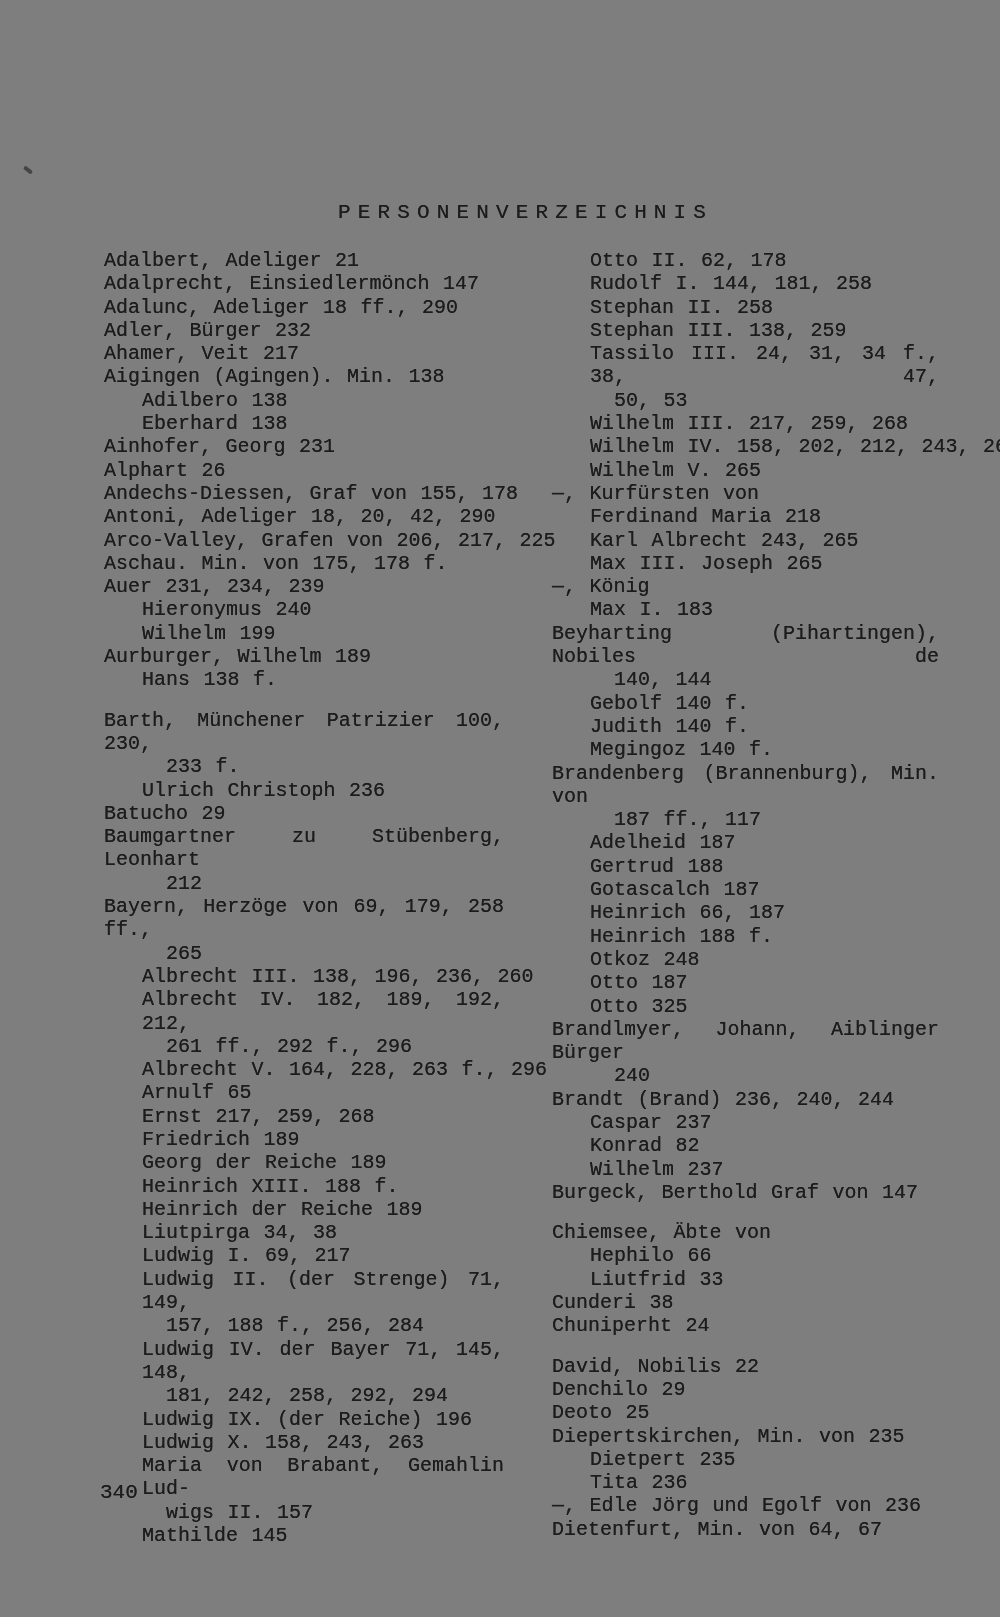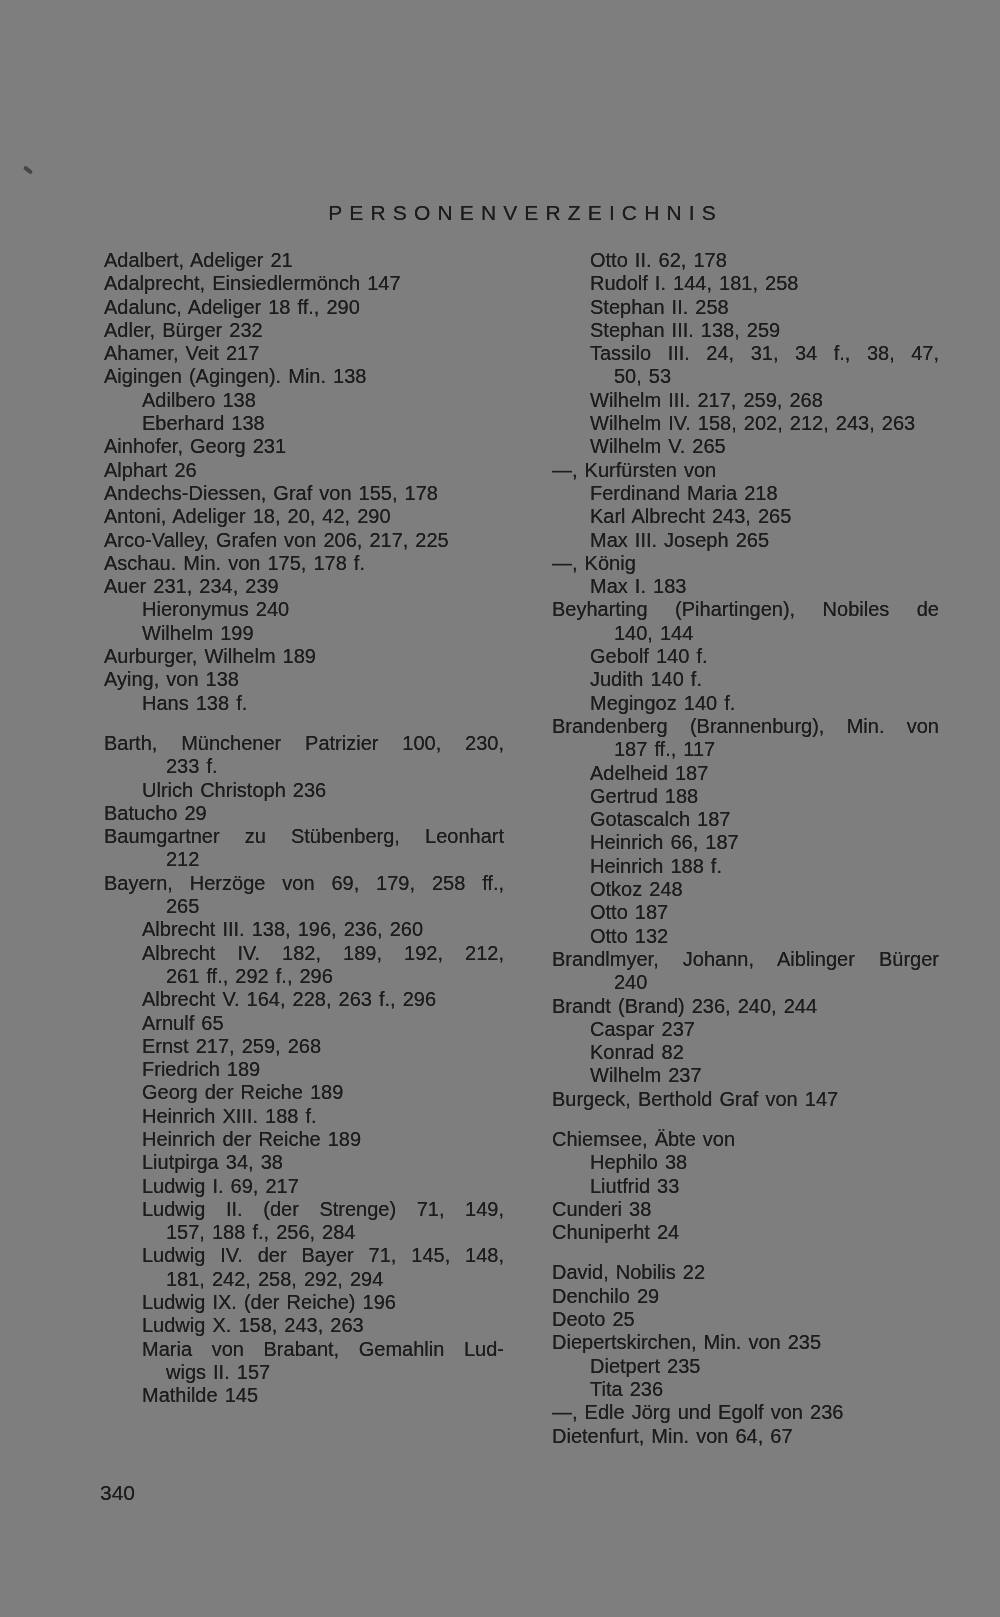--- a/index.html
+++ b/index.html
@@ -10,21 +10,21 @@
     margin: 0;
     padding: 0;
     background: var(--bg);
   }
   .page {
     position: relative;
     width: 1000px;
     height: 1617px;
     background: var(--bg);
     overflow: hidden;
-    font-family: Liberation Sans, sans-serif;
+    font-family: Liberation Mono, monospace;
     color: var(--ink);
   }
   .speck {
     position: absolute;
     left: 23px;
     top: 168px;
     width: 10px;
     height: 4px;
     background: #3c3c3c;
     border-radius: 2px;
@@ -94,21 +94,20 @@
       <div class="line indent-0">Ainhofer, Georg 231</div>
       <div class="line indent-0">Alphart 26</div>
       <div class="line indent-0">Andechs-Diessen, Graf von 155, 178</div>
       <div class="line indent-0">Antoni, Adeliger 18, 20, 42, 290</div>
       <div class="line indent-0">Arco-Valley, Grafen von 206, 217, 225</div>
       <div class="line indent-0">Aschau. Min. von 175, 178 f.</div>
       <div class="line indent-0">Auer 231, 234, 239</div>
       <div class="line indent-1">Hieronymus 240</div>
       <div class="line indent-1">Wilhelm 199</div>
       <div class="line indent-0">Aurburger, Wilhelm 189</div>
-      <div class="line indent-0">Aying, von 138</div>
       <div class="line indent-1">Hans 138 f.</div>
       <div class="line indent-0 justify gap">Barth, Münchener Patrizier 100, 230,</div>
       <div class="line indent-2">233 f.</div>
       <div class="line indent-1">Ulrich Christoph 236</div>
       <div class="line indent-0">Batucho 29</div>
       <div class="line indent-0 justify">Baumgartner zu Stübenberg, Leonhart</div>
       <div class="line indent-2">212</div>
       <div class="line indent-0 justify">Bayern, Herzöge von 69, 179, 258 ff.,</div>
       <div class="line indent-2">265</div>
       <div class="line indent-1">Albrecht III. 138, 196, 236, 260</div>
@@ -156,30 +155,30 @@
       <div class="line indent-1">Megingoz 140 f.</div>
       <div class="line indent-0 justify">Brandenberg (Brannenburg), Min. von</div>
       <div class="line indent-2">187 ff., 117</div>
       <div class="line indent-1">Adelheid 187</div>
       <div class="line indent-1">Gertrud 188</div>
       <div class="line indent-1">Gotascalch 187</div>
       <div class="line indent-1">Heinrich 66, 187</div>
       <div class="line indent-1">Heinrich 188 f.</div>
       <div class="line indent-1">Otkoz 248</div>
       <div class="line indent-1">Otto 187</div>
-      <div class="line indent-1">Otto 132</div>
+      <div class="line indent-1">Otto 325</div>
       <div class="line indent-0 justify">Brandlmyer, Johann, Aiblinger Bürger</div>
       <div class="line indent-2">240</div>
       <div class="line indent-0">Brandt (Brand) 236, 240, 244</div>
       <div class="line indent-1">Caspar 237</div>
       <div class="line indent-1">Konrad 82</div>
       <div class="line indent-1">Wilhelm 237</div>
       <div class="line indent-0">Burgeck, Berthold Graf von 147</div>
       <div class="line indent-0 gap">Chiemsee, Äbte von</div>
-      <div class="line indent-1">Hephilo 38</div>
+      <div class="line indent-1">Hephilo 66</div>
       <div class="line indent-1">Liutfrid 33</div>
       <div class="line indent-0">Cunderi 38</div>
       <div class="line indent-0">Chuniperht 24</div>
       <div class="line indent-0 gap">David, Nobilis 22</div>
       <div class="line indent-0">Denchilo 29</div>
       <div class="line indent-0">Deoto 25</div>
       <div class="line indent-0">Diepertskirchen, Min. von 235</div>
       <div class="line indent-1">Dietpert 235</div>
       <div class="line indent-1">Tita 236</div>
       <div class="line indent-0">—, Edle Jörg und Egolf von 236</div>

